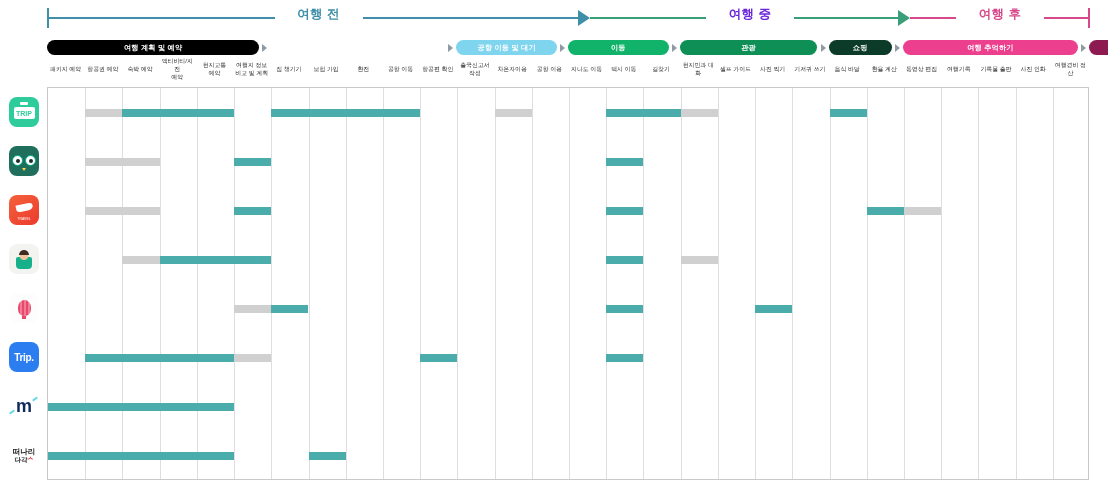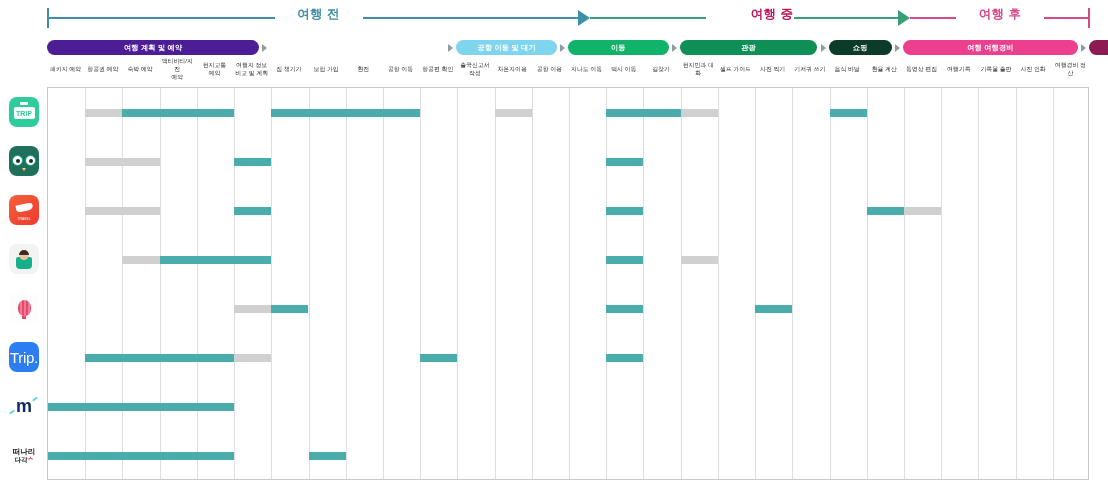--- a/index.html
+++ b/index.html
@@ -126,21 +126,21 @@
     width: 13px; height: 16px; border-radius: 50% 50% 45% 45%;
     background: #e8486a; position: relative;
     background-image: repeating-linear-gradient(90deg,#e8486a 0 2px,#f07d95 2px 4px);
   }
   .lg-balloon .basket {
     position: absolute; bottom: 4px; left: 50%; transform: translateX(-50%);
     width: 4px; height: 3px; background: #e8486a;
   }
 
   .lg-tripcom { background: #2c7ef0; }
-  .lg-tripcom .txt { color: #fff; font-size: 15px; font-weight: normal; letter-spacing: -.3px; }
+  .lg-tripcom .txt { color: #fff; font-size: 10px; font-weight: bold; letter-spacing: -.3px; }
 
   .lg-m { background: #ffffff; }
   .lg-m .txt { color: #0f2a5b; font-size: 18px; font-weight: bold; line-height: 1; }
   .lg-m .dash {
     position: absolute; width: 6px; height: 2px; background: #6fd8e8; border-radius: 1px;
   }
   .lg-m .d1 { top: 7px; right: 1px; transform: rotate(-35deg); }
   .lg-m .d2 { bottom: 8px; left: 0px; transform: rotate(-35deg); }
 
   .lg-kr { background: #ffffff; flex-direction: column; }
@@ -152,44 +152,44 @@
 <body>
 
 <div id="root">
 
   <div class="timeline">
       <div class="tl-label" style="color: rgb(63, 143, 168); left: 278.5px; width: 80px;">여행 전</div>
       <div class="tl-line" style="background: rgb(63, 143, 168); left: 47px; width: 227.5px;"></div>
       <div class="tl-line" style="background: rgb(63, 143, 168); left: 362.5px; width: 217.5px;"></div>
       <div class="tl-cap" style="background: rgb(63, 143, 168); left: 47px;"></div>
       <div class="tl-arrow" style="left: 578px; border-left: 12px solid rgb(63, 143, 168);"></div>
-      <div class="tl-label" style="color: #be185d; left: 732px; width: 80px;">여행 중</div>
+      <div class="tl-label" style="color: #6d28d9; left: 710px; width: 80px;">여행 중</div>
       <div class="tl-line" style="background: rgb(58, 158, 120); left: 590px; width: 116px;"></div>
       <div class="tl-line" style="background: rgb(58, 158, 120); left: 794px; width: 106px;"></div>
       <div class="tl-arrow" style="left: 898px; border-left: 12px solid rgb(58, 158, 120);"></div>
       <div class="tl-label" style="color: rgb(214, 73, 138); left: 960px; width: 80px;">여행 후</div>
       <div class="tl-line" style="background: rgb(214, 73, 138); left: 910px; width: 46px;"></div>
       <div class="tl-line" style="background: rgb(214, 73, 138); left: 1044px; width: 46px;"></div>
       <div class="tl-cap" style="background: rgb(214, 73, 138); left: 1088px;"></div>
     </div>
 
   <div class="chart">
     <div class="bands">
-        <div class="band" style="left: 0px; width: 212.286px; background: #4c1d95;">여행 계획 및 예약</div>
+        <div class="band" style="left: 0px; width: 212.286px; background: #000000;">여행 계획 및 예약</div>
         <div class="band-arrow" style="left: 215.286px;"></div>
         <div class="band-arrow" style="left: 401.357px;"></div>
         <div class="band" style="left: 409.357px; width: 100.643px; background: rgb(127, 212, 238);">공항 이동 및 대기</div>
         <div class="band-arrow" style="left: 513px;"></div>
         <div class="band" style="left: 521px; width: 100.643px; background: rgb(17, 179, 106);">이동</div>
         <div class="band-arrow" style="left: 624.643px;"></div>
         <div class="band" style="left: 632.643px; width: 137.857px; background: rgb(14, 143, 85);">관광</div>
         <div class="band-arrow" style="left: 773.5px;"></div>
         <div class="band" style="left: 781.5px; width: 63.4286px; background: rgb(13, 59, 42);">쇼핑</div>
         <div class="band-arrow" style="left: 847.929px;"></div>
-        <div class="band" style="left: 855.929px; width: 175.071px; background: rgb(236, 63, 142);">여행 여행경비</div>
+        <div class="band" style="left: 855.929px; width: 175.071px; background: rgb(236, 63, 142);">여행 추억하기</div>
         <div class="band-arrow" style="left: 1034px;"></div>
         <div class="band" style="left: 1042px; width: 26.2143px; background: rgb(142, 26, 82);"></div>
       </div>
     <div class="colheads">
         <div class="colhead" style="left: 0px; width: 37.2143px;">패키지 예약</div>
         <div class="colhead" style="left: 37.2143px; width: 37.2143px;">항공권 예약</div>
         <div class="colhead" style="left: 74.4286px; width: 37.2143px;">숙박 예약</div>
         <div class="colhead" style="left: 111.643px; width: 37.2143px;">액티비티/지전
 예약</div>
         <div class="colhead" style="left: 148.857px; width: 37.2143px;">현지교통

